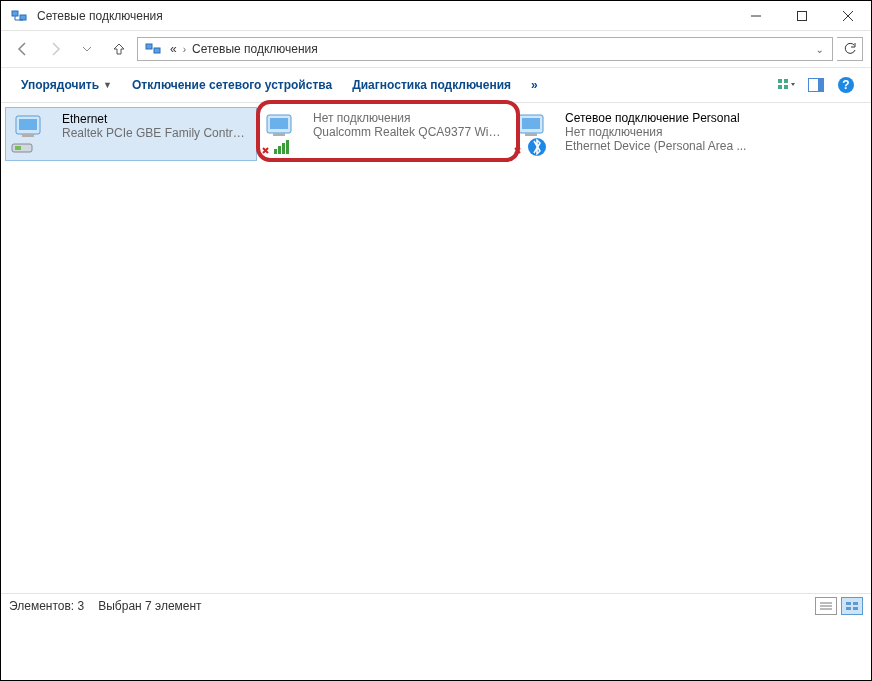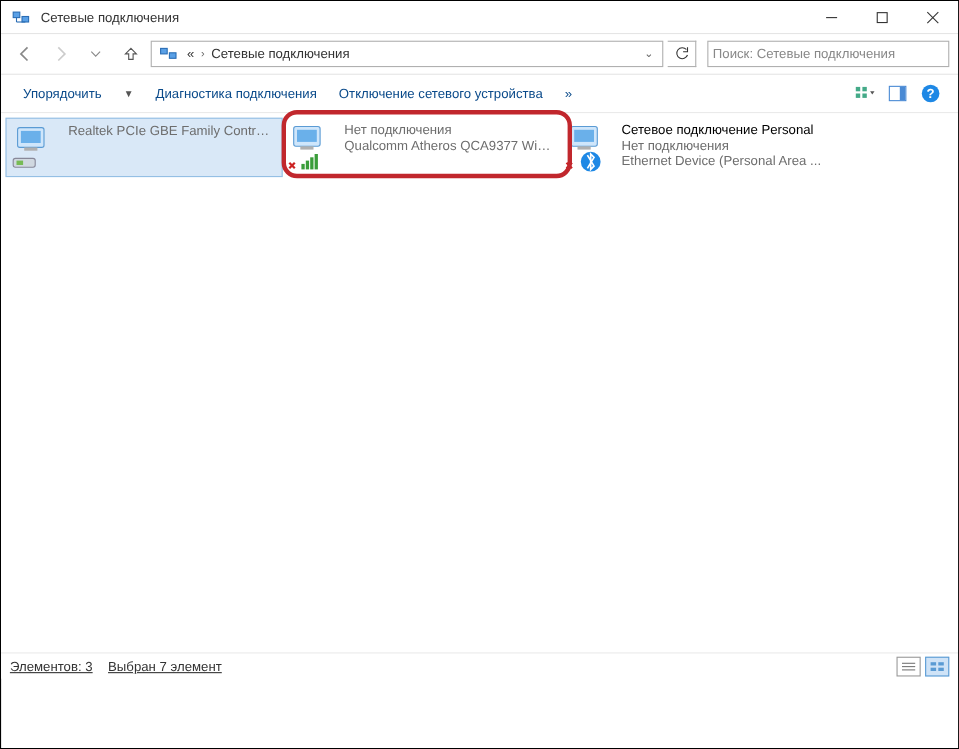--- a/index.html
+++ b/index.html
@@ -20,39 +20,39 @@
 .addr-box { flex: 1; height: 24px; border: 1px solid #b0b0b0; display: flex; align-items: center; padding: 0 2px; font-size: 12px; }
 .addr-box .pc-icon { width: 18px; height: 18px; margin: 0 4px; display: flex; align-items: center; justify-content: center; }
 .addr-box .crumb { padding: 0 4px; color: #333; }
 .addr-box .sep { color: #666; padding: 0 2px; font-size: 10px; }
 .addr-box .dd { margin-left: auto; color: #666; font-size: 10px; padding: 0 6px; }
 .refresh-btn { width: 26px; height: 24px; border: 1px solid #b0b0b0; border-left: none; display: flex; align-items: center; justify-content: center; color: #333; }
 .search-box { width: 220px; height: 24px; border: 1px solid #b0b0b0; margin-left: 6px; display: flex; align-items: center; padding: 0 4px; color: #888; font-size: 12px; }
 
 
 .toolbar { height: 36px; border-top: 1px solid #e5e5e5; border-bottom: 1px solid #e5e5e5; display: flex; align-items: center; padding: 0 10px; font-size: 12px; }
-.tb-item { padding: 4px 10px; color: #0a4a8a; display: flex; align-items: center; gap: 20px; }
+.tb-item { padding: 4px 10px; color: #0a4a8a; display: flex; align-items: center; gap: 4px; font-weight: bold; }
 .tb-item .caret { font-size: 9px; color: #555; }
 .tb-spacer { flex: 1; }
 .tb-ico { width: 26px; height: 26px; display: flex; align-items: center; justify-content: center; margin: 0 2px; }
 
 
 .content { flex: 1; padding: 4px; display: flex; flex-wrap: wrap; align-content: flex-start; background: #fff; }
 .conn { width: 252px; height: 54px; display: flex; align-items: flex-start; padding: 4px; position: relative; }
 .conn.selected { background: #d9e8f7; border: 1px solid #94bfe4; }
 .conn-ico { width: 46px; height: 46px; position: relative; flex-shrink: 0; }
 .conn-texts { margin-left: 6px; font-size: 12px; min-width: 0; }
 .conn-texts .n1 { color: #000; white-space: nowrap; overflow: hidden; text-overflow: ellipsis; max-width: 188px; }
 .conn-texts .n2, .conn-texts .n3 { color: #6d6d6d; white-space: nowrap; overflow: hidden; text-overflow: ellipsis; max-width: 188px; }
 
 
 .ring { position: absolute; border: 4px solid #c1272d; border-radius: 14px; pointer-events: none; }
 
 
-.statusbar { height: 24px; border-top: 1px solid #e5e5e5; display: flex; align-items: center; font-size: 12px; padding: 0 8px; color: #333; text-decoration: underline; }
+.statusbar { height: 24px; border-top: 1px solid #e5e5e5; display: flex; align-items: center; font-size: 12px; padding: 0 8px; color: #333; }
 .statusbar .seg { margin-right: 14px; white-space: nowrap; }
 .statusbar .right { margin-left: auto; display: flex; gap: 4px; }
 .vm-ico { width: 22px; height: 18px; border: 1px solid #999; display: flex; align-items: center; justify-content: center; }
 
 
 svg { overflow: visible; }
 </style>
 </head>
 <body>
 
@@ -120,35 +120,32 @@
       <span class="crumb">Сетевые подключения</span>
       <span class="dd">⌄</span>
     </div>
     <div class="refresh-btn">
         <svg width="14" height="14">
           <path d="M11 3 A5 5 0 1 0 12 8" fill="none" stroke="#333"></path>
           <path d="M12 1 L12 5 L8 5" fill="none" stroke="#333"></path>
         </svg>
       </div>
 
-    <div class="search-box">
-      <span>Поиск: Сетевые подключения</span>
-    </div>
   </div>
 
   <div class="toolbar">
     <div class="tb-item">
       <span>Упорядочить</span>
       <span class="caret">▼</span>
     </div>
     <div class="tb-item">
+      <span>Отключение сетевого устройства</span>
+    </div>
+    <div class="tb-item">
       <span>Диагностика подключения</span>
-    </div>
-    <div class="tb-item">
-      <span>Отключение сетевого устройства</span>
     </div>
     <div class="tb-item">
       <span>»</span>
     </div>
     <div class="tb-spacer"></div>
     <div class="tb-ico">
       <svg width="18" height="14">
           <rect x="1" y="1" width="4" height="4" fill="#4a8"></rect>
           <rect x="7" y="1" width="4" height="4" fill="#4a8"></rect>
           <rect x="1" y="7" width="4" height="4" fill="#4a8"></rect>
@@ -176,20 +173,21 @@
       <div class="conn-ico">
         <svg width="46" height="46">
           <rect x="6" y="4" width="24" height="18" rx="2" fill="#cfe6fb" stroke="#5a9bd4"></rect>
           <rect x="9" y="7" width="18" height="11" fill="#6ab0ea"></rect>
           <rect x="12" y="22" width="12" height="3" fill="#b0b0b0"></rect>
           <rect x="2" y="32" width="20" height="8" rx="2" fill="#d0d8e0" stroke="#889"></rect>
           <rect x="5" y="34" width="6" height="4" fill="#77bb55"></rect>
         </svg>
       </div>
       <div class="conn-texts">
+        <div class="n1">Ethernet</div>
         <div class="n2" style="filter:blur(2px);color:#bbb;"></div>
         <div class="n3">Realtek PCIe GBE Family Controller</div>
       </div>
     </div>
 
     <div class="conn">
       <div class="conn-ico">
         <svg width="46" height="46">
           <rect x="6" y="4" width="24" height="18" rx="2" fill="#cfe6fb" stroke="#5a9bd4"></rect>
           <rect x="9" y="7" width="18" height="11" fill="#6ab0ea"></rect>
@@ -197,21 +195,21 @@
           <path d="M2 42 L7 37 M3 42 L3 42" stroke="#cc2222" stroke-width="2"></path>
           <path d="M2 37 L7 42" stroke="#cc2222" stroke-width="2"></path>
           <rect x="13" y="38" width="3" height="5" fill="#3a9d3a"></rect>
           <rect x="17" y="35" width="3" height="8" fill="#3a9d3a"></rect>
           <rect x="21" y="32" width="3" height="11" fill="#3a9d3a"></rect>
           <rect x="25" y="29" width="3" height="14" fill="#3a9d3a"></rect>
         </svg>
       </div>
       <div class="conn-texts">
         <div class="n2">Нет подключения</div>
-        <div class="n3">Qualcomm Atheros QCA9377 Wir...</div>
+        <div class="n3">Qualcomm Realtek QCA9377 Wir...</div>
       </div>
     </div>
 
     <div class="conn">
       <div class="conn-ico">
         <svg width="46" height="46">
           <rect x="6" y="4" width="24" height="18" rx="2" fill="#cfe6fb" stroke="#5a9bd4"></rect>
           <rect x="9" y="7" width="18" height="11" fill="#6ab0ea"></rect>
           <rect x="12" y="22" width="12" height="3" fill="#b0b0b0"></rect>
           <path d="M2 42 L7 37 M2 37 L7 42" stroke="#cc2222" stroke-width="2"></path>

